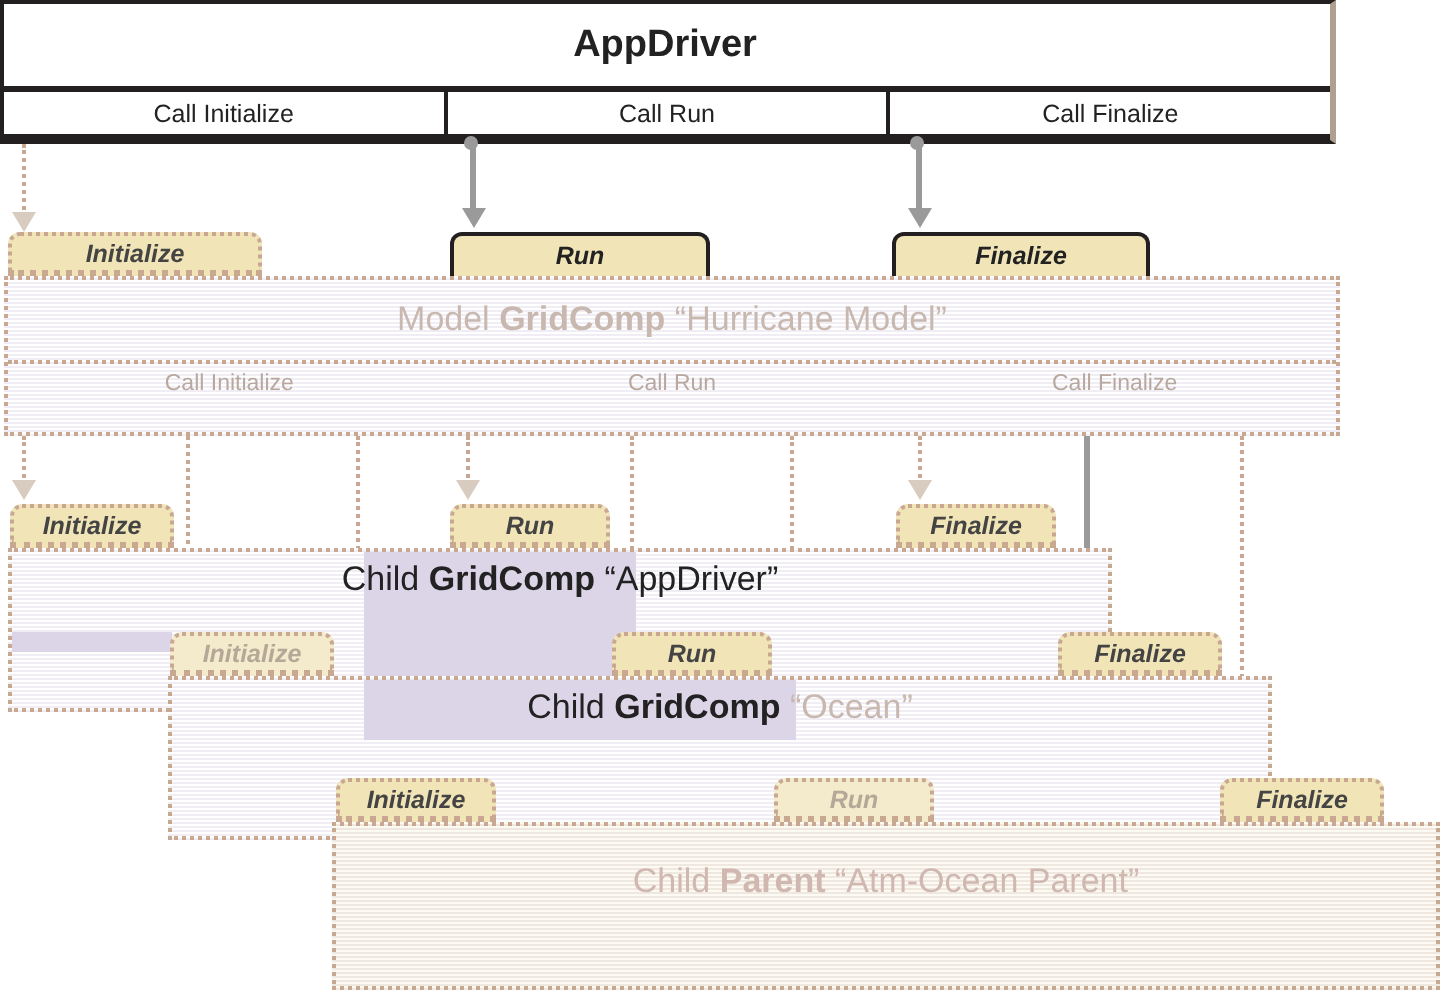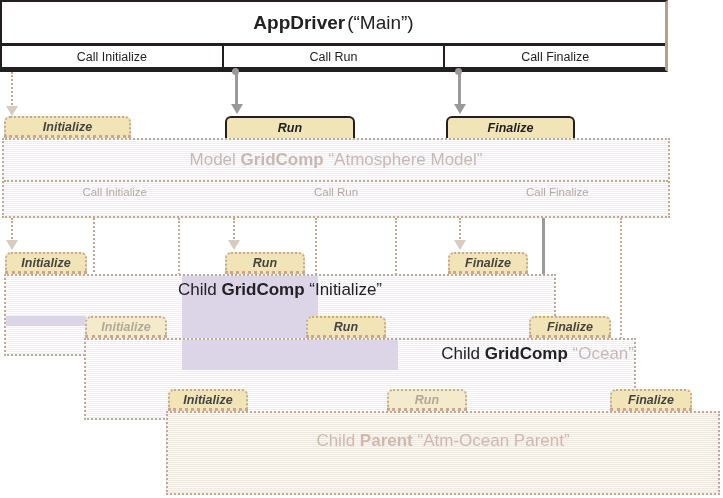--- a/index.html
+++ b/index.html
@@ -42,21 +42,20 @@
   .arrowhead { width:0; height:0; border-left:6px solid transparent; border-right:6px solid transparent; border-top:10px solid #9a9a9a; }
   .arrowhead.faint { border-top-color:#d8ccc0; }
   .dot { width:7px; height:7px; border-radius:50%; background:#9a9a9a; }
 </style>
 </head>
 <body>
 
 <div class="abs app">
   <div class="abs app-title">
     <b>AppDriver</b>
-    <span>(“Main”)</span>
   </div>
   <div class="abs app-calls">
     <div class="cell">Call Initialize</div>
     <div class="cell">Call Run</div>
     <div class="cell">Call Finalize</div>
   </div>
 </div>
 
 <div class="abs vline" style="left:11px;top:72px;height:36px;"></div>
 <div class="abs arrowhead faint" style="left:6px;top:106px;"></div>
@@ -68,21 +67,21 @@
 <div class="abs arrowhead" style="left:454px;top:104px;"></div>
 
 <div class="abs tab faint" style="left:4px;top:116px;width:127px;">Initialize</div>
 <div class="abs tab" style="left:225px;top:116px;width:130px;">Run</div>
 <div class="abs tab" style="left:446px;top:116px;width:129px;">Finalize</div>
 
 <div class="abs box parent" style="left:2px;top:138px;width:668px;height:80px;">
   <div class="title">
     <span>Model</span>
     <b>GridComp</b>
-    <span>“Atmosphere Model”</span>
+    <span>“Hurricane Model”</span>
   </div>
   <div class="callrow" style="top:40px;height:36px;">
     <div class="cell">Call Initialize</div>
     <div class="cell">Call Run</div>
     <div class="cell">Call Finalize</div>
   </div>
 </div>
 
 <div class="abs vline" style="left:11px;top:218px;height:24px;"></div>
 <div class="abs arrowhead faint" style="left:6px;top:240px;"></div>
@@ -101,31 +100,31 @@
 <div class="abs tab faint" style="left:5px;top:252px;width:82px;">Initialize</div>
 <div class="abs tab faint" style="left:225px;top:252px;width:80px;">Run</div>
 <div class="abs tab faint" style="left:448px;top:252px;width:80px;">Finalize</div>
 
 <div class="abs box atm" style="left:4px;top:274px;width:552px;height:82px;">
   <div class="abs lav" style="left:176px;top:0;width:136px;height:80px;"></div>
   <div class="abs lav" style="left:0;top:40px;width:80px;height:10px;"></div>
   <div class="title" style="z-index:1;">
     <span>Child</span>
     <b>GridComp</b>
-    <span>“Initialize”</span>
+    <span>“AppDriver”</span>
   </div>
 </div>
 
 <div class="abs tab ghost" style="left:85px;top:316px;width:82px;">Initialize</div>
 <div class="abs tab faint" style="left:306px;top:316px;width:80px;">Run</div>
 <div class="abs tab faint" style="left:529px;top:316px;width:82px;">Finalize</div>
 
 <div class="abs box ocean" style="left:84px;top:338px;width:552px;height:82px;">
   <div class="abs lav" style="left:96px;top:0;width:216px;height:30px;"></div>
-  <div class="title" style="z-index:1;text-align:right;">
+  <div class="title" style="z-index:1;">
     <span>Child</span>
     <b>GridComp</b>
     <span style="color:#c8b8b0;">“Ocean”</span>
   </div>
 </div>
 
 <div class="abs tab faint" style="left:168px;top:389px;width:80px;">Initialize</div>
 <div class="abs tab ghost" style="left:387px;top:389px;width:80px;">Run</div>
 <div class="abs tab faint" style="left:610px;top:389px;width:82px;">Finalize</div>
 

